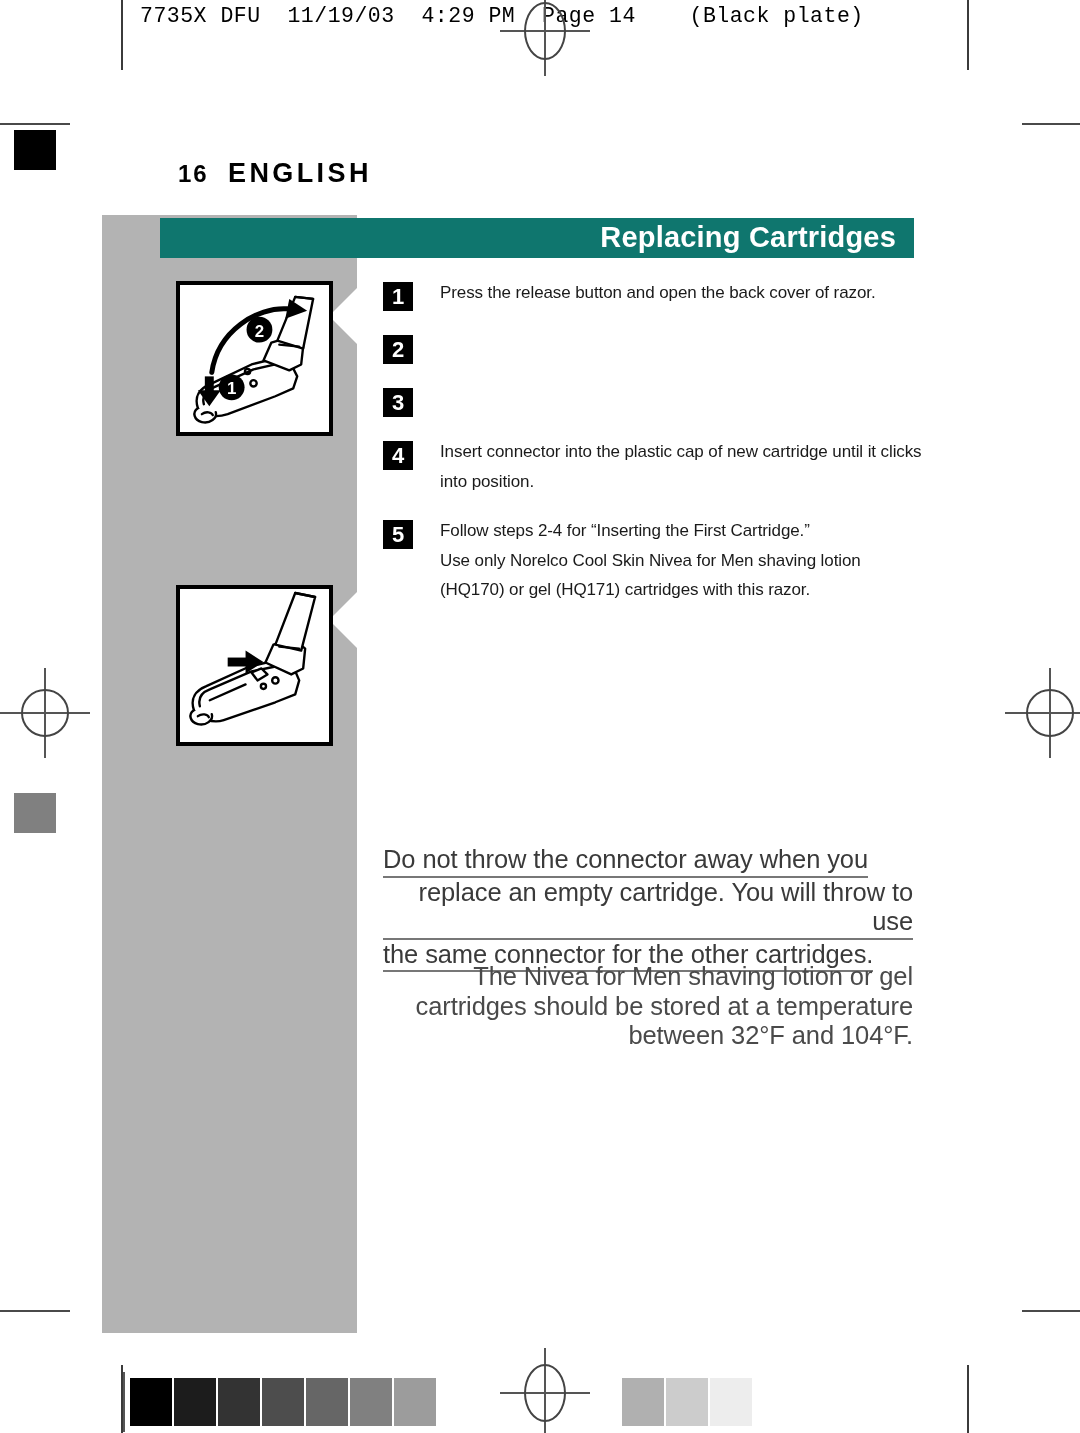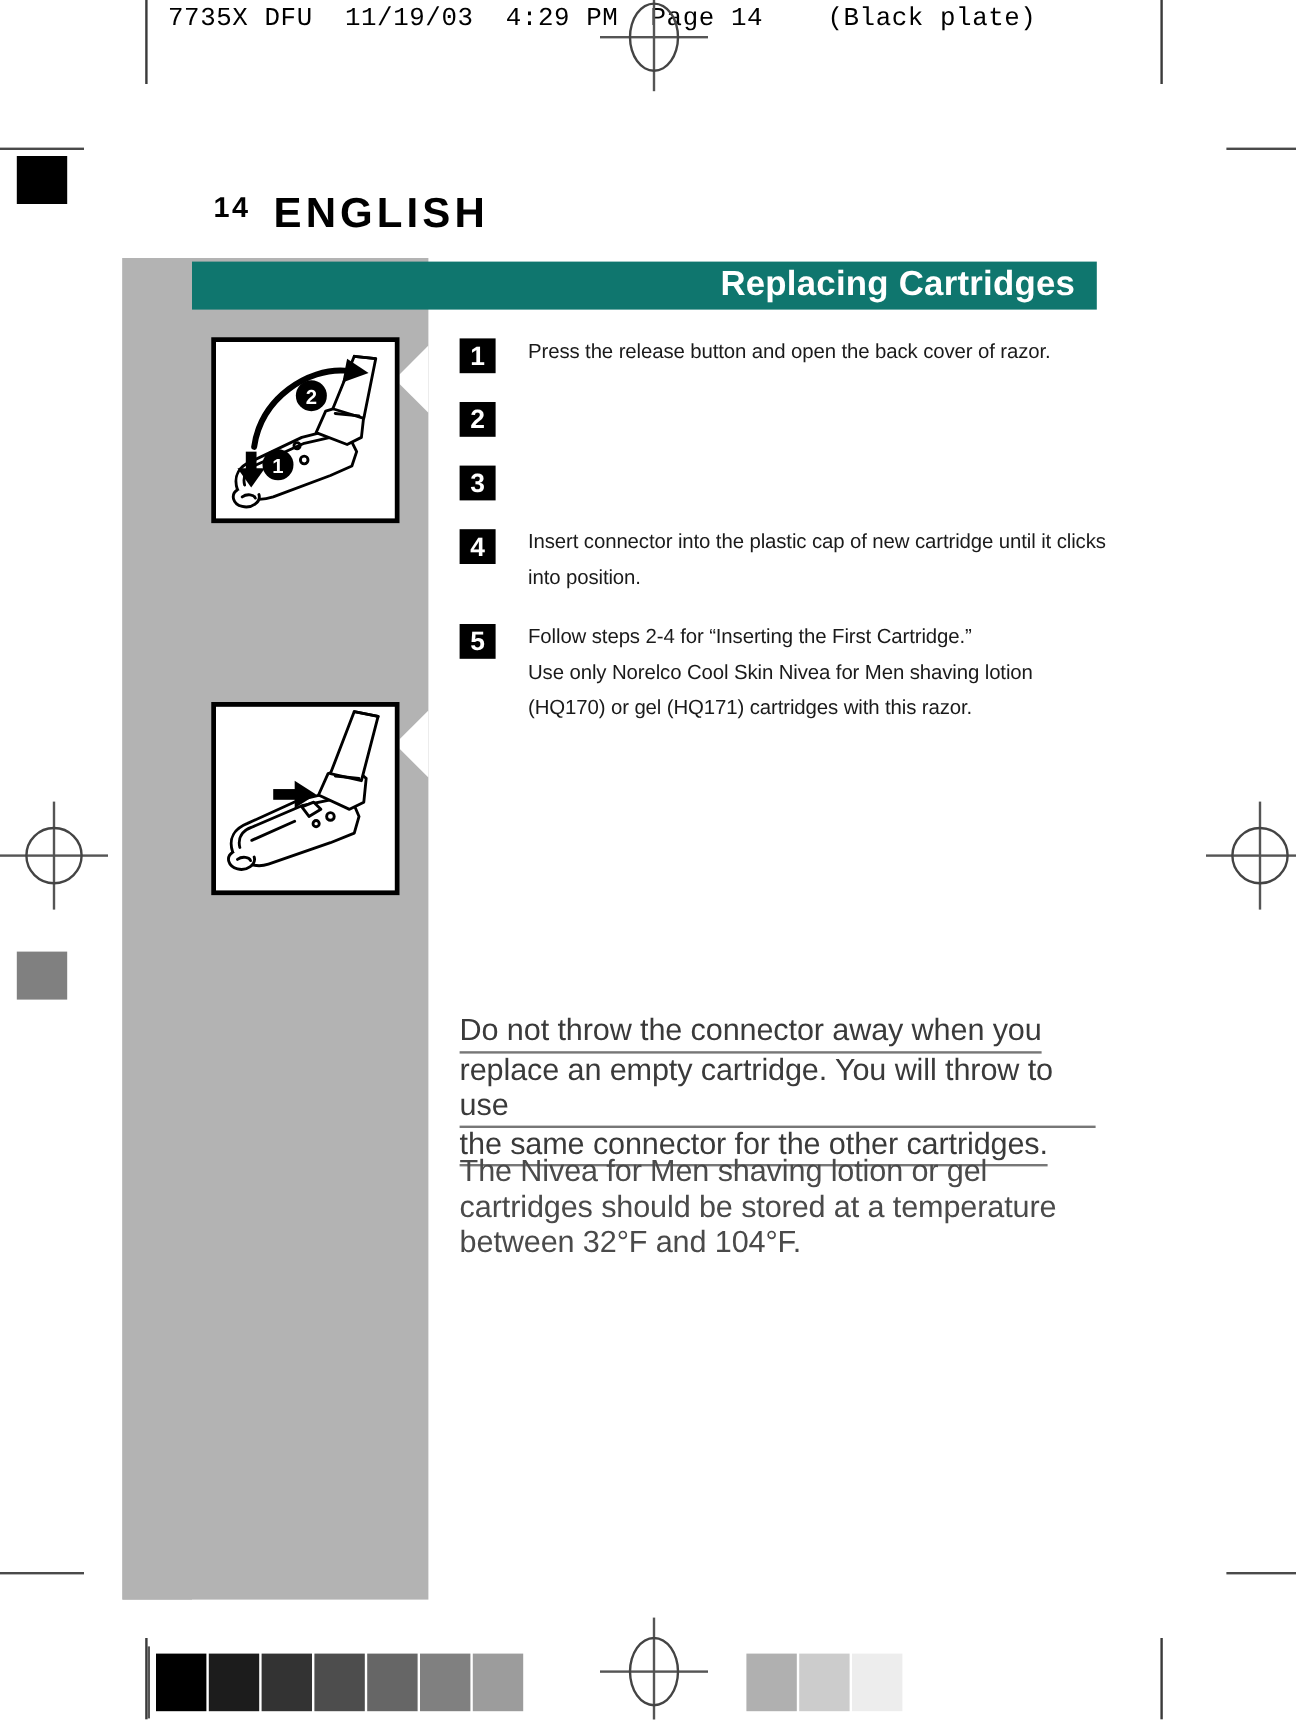--- a/index.html
+++ b/index.html
@@ -127,21 +127,21 @@
     top: 160px;
     font-size: 24px;
     font-weight: bold;
     letter-spacing: 2px;
     color: #000;
   }
   .lang-title {
     position: absolute;
     left: 228px;
     top: 158px;
-    font-size: 35px;
+    font-size: 27px;
     font-weight: bold;
     letter-spacing: 3.4px;
     color: #000;
   }
 
   
   .title-bar {
     position: absolute;
     left: 160px;
     top: 218px;
@@ -210,20 +210,21 @@
 
   
   .note {
     position: absolute;
     left: 383px;
     width: 530px;
     font-size: 25.5px;
     line-height: 29.5px;
     color: #3a3a3a;
     letter-spacing: -0.1px;
+    text-align: right;
   }
   .note.underlined { top: 845px; }
   .note.underlined .uline-row {
     display: block;
     border-bottom: 2px solid #777;
     width: fit-content;
     padding-bottom: 1px;
   }
   .note.plain { top: 962px; color: #4a4a4a; }
   .note.plain .row { display: block; }
@@ -280,21 +281,21 @@
 </div>
 
 <div class="patch black-top"></div>
 <div class="patch gray-mid"></div>
 
 <div class="gray-panel"></div>
 <div class="gray-panel-top"></div>
 <div class="notch one"></div>
 <div class="notch two"></div>
 
-<div class="page-num">14</div>
+<div class="page-num">16</div>
 <div class="lang-title">ENGLISH</div>
 
 <div class="title-bar">
   <span class="title-text">Replacing Cartridges</span>
 </div>
 
 <div class="illus one">
   <svg viewBox="0 0 150 148" xmlns="http://www.w3.org/2000/svg">
     <g fill="none" stroke="#000" stroke-width="2.4" stroke-linejoin="round" stroke-linecap="round">
 

